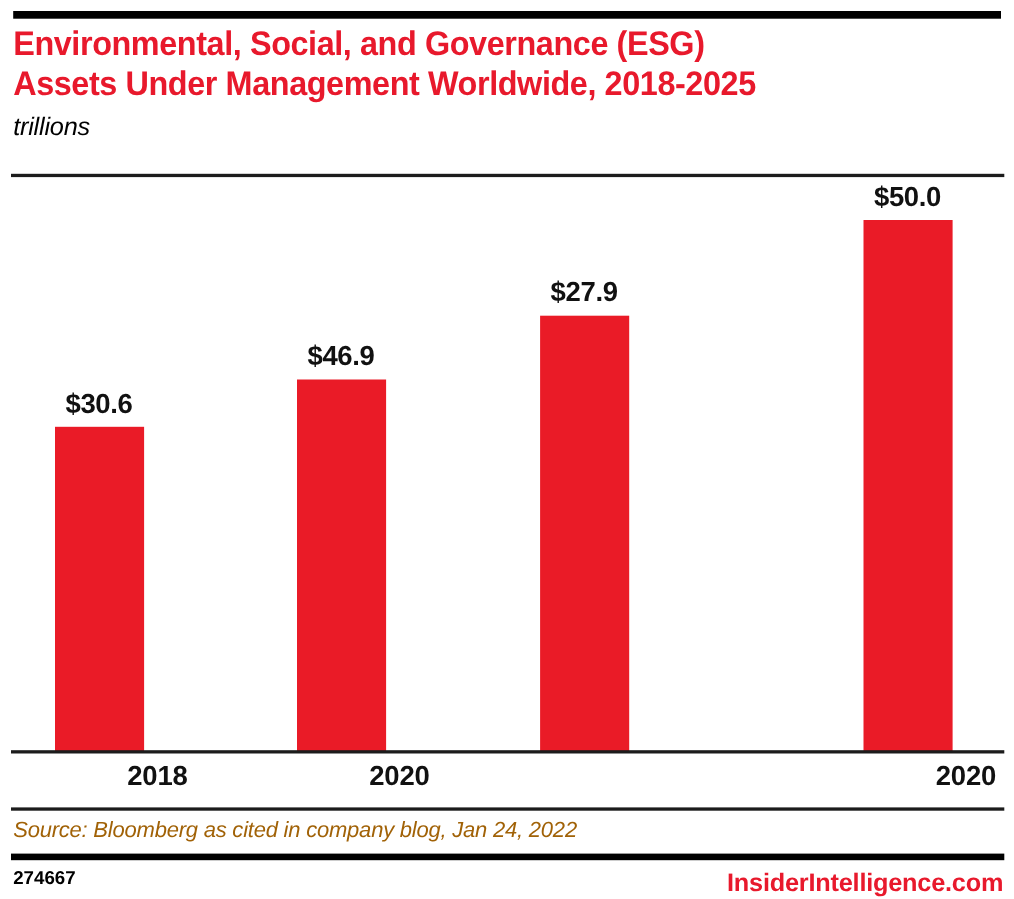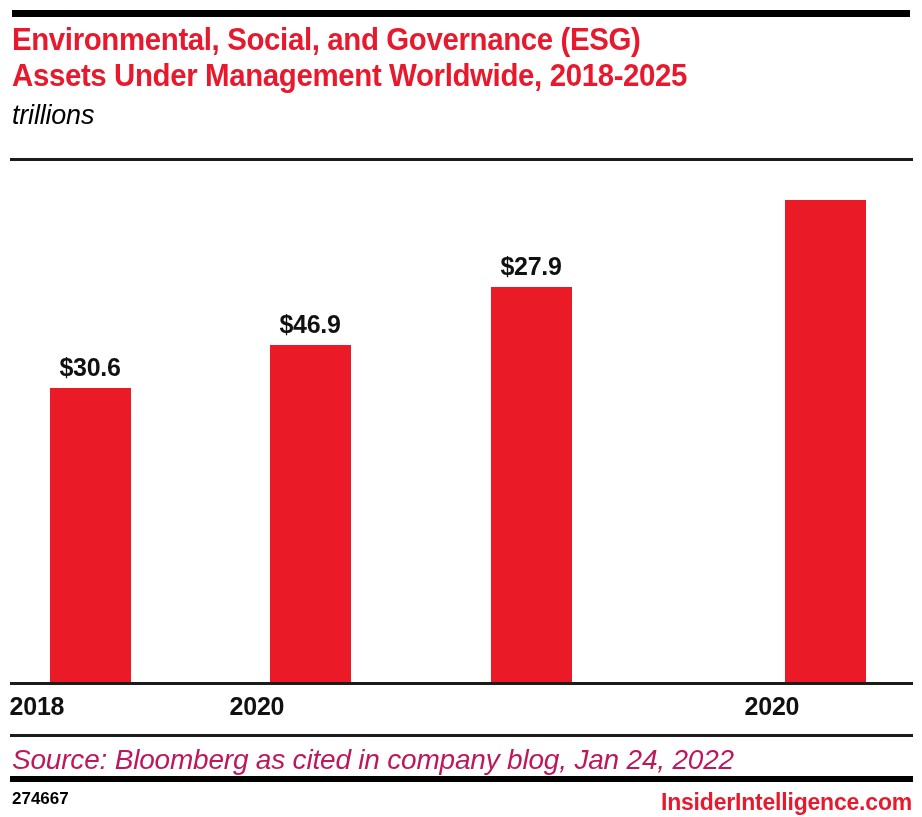--- a/index.html
+++ b/index.html
@@ -44,21 +44,21 @@
     font-weight: bold;
     color: #e8192c;
     letter-spacing: -0.4px;
     font-family: "Liberation Sans", sans-serif;
     transform: scaleX(0.95);
     transform-origin: left center;
     white-space: pre-line;
   }
   .subtitle {
     margin: 6px 0 0 0;
-    font-size: 27px;
+    font-size: 23px;
     line-height: 30px;
     font-style: italic;
     font-weight: normal;
     color: #000000;
     letter-spacing: -0.2px;
   }
 
   
   .plot-top-rule {
     position: absolute;
@@ -102,43 +102,43 @@
     font-weight: bold;
     color: #111111;
     letter-spacing: -0.3px;
     white-space: nowrap;
   }
 
   .cat-label {
     position: absolute;
     top: 692px;
     width: 161px;
-    text-align: left;
+    text-align: right;
     font-size: 25px;
     font-weight: bold;
     color: #111111;
     letter-spacing: -0.2px;
   }
 
   
   .source-rule {
     position: absolute;
     left: 10px;
     top: 734px;
     width: 903px;
     height: 3px;
     background: #1c1c1c;
   }
   .source-text {
     position: absolute;
     left: 12px;
     top: 744px;
-    font-size: 28px;
+    font-size: 20px;
     font-style: italic;
-    color: #be185d;
+    color: #a16207;
     letter-spacing: -0.2px;
   }
   .footer-rule {
     position: absolute;
     left: 10px;
     top: 776px;
     width: 903px;
     height: 6px;
     background: #000000;
   }
@@ -184,20 +184,21 @@
       </div>
       <div class="bar-wrap" style="left: 259.5px;">
         <div class="bar-value" style="bottom: 345px;">$46.9</div>
         <div class="bar" title="$35.0" style="height: 339px; background: rgb(234, 27, 39);"></div>
       </div>
       <div class="bar-wrap" style="left: 480.5px;">
         <div class="bar-value" style="bottom: 403px;">$27.9</div>
         <div class="bar" title="$41.0" style="height: 397px; background: rgb(234, 27, 39);"></div>
       </div>
       <div class="bar-wrap" style="left: 774.5px;">
+        <div class="bar-value" style="bottom: 490px;">$50.0</div>
         <div class="bar" title="$50.0" style="height: 484px; background: rgb(234, 27, 39);"></div>
       </div>
     </div>
 
   <div class="axis-line"></div>
 
   <div class="source-rule"></div>
   <div class="source-text">Source: Bloomberg as cited in company blog, Jan 24, 2022</div>
 
   <div class="footer-rule"></div>

